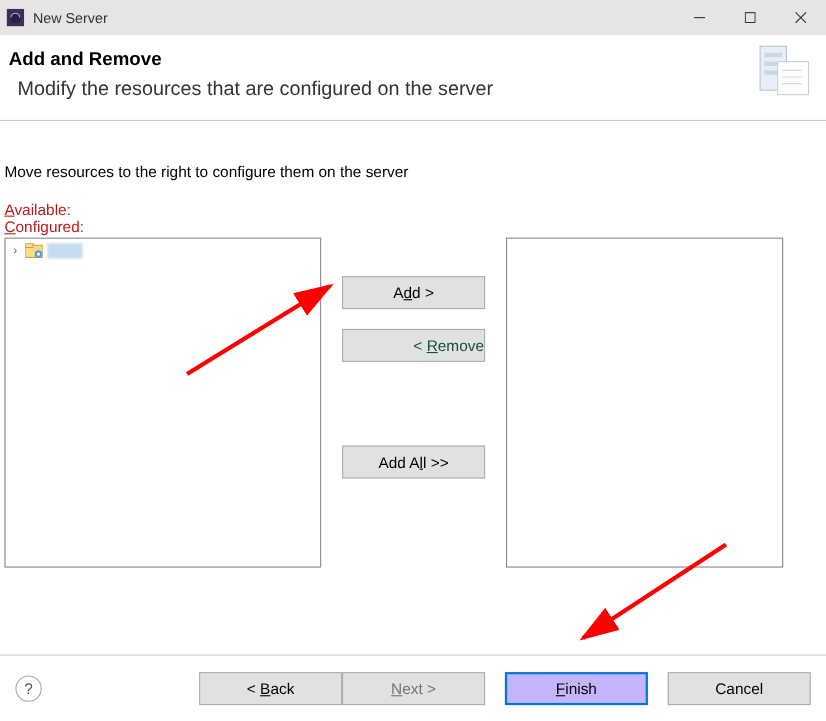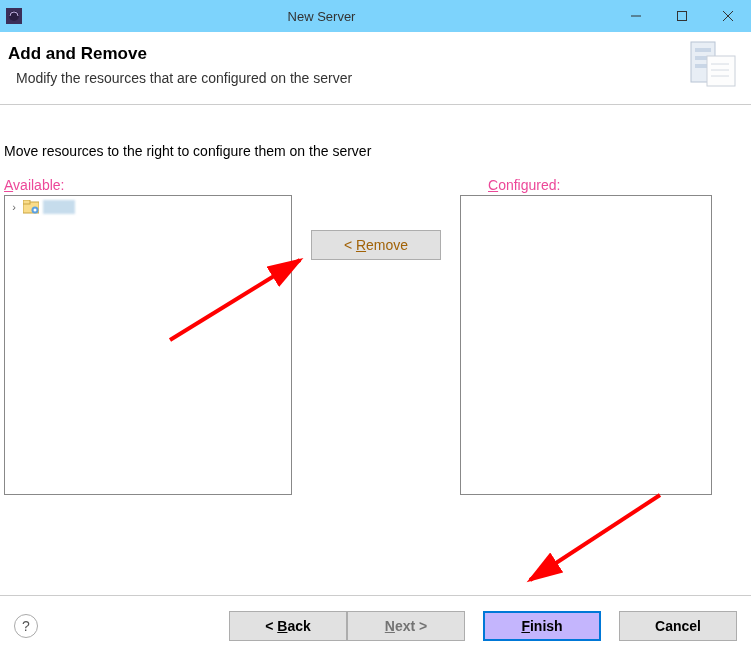--- a/index.html
+++ b/index.html
@@ -14,23 +14,22 @@
       width: 751px;
       height: 655px;
       overflow: hidden;
       position: relative;
     }
     .titlebar {
       display: flex;
       align-items: center;
       height: 32px;
       padding: 0 0 0 6px;
-      background: #7dd3fc;
+      background: #e5e5e5;
       color: #555;
-      text-align: center;
     }
     .titlebar .app-icon {
       width: 16px;
       height: 16px;
       margin-right: 8px;
     }
     .titlebar .title {
       flex: 1;
       font-size: 13px;
       color: #333;
@@ -54,42 +53,43 @@
       padding: 12px 32px 18px 8px;
       border-bottom: 1px solid #ccc;
     }
     .header h1 {
       font-size: 17px;
       font-weight: bold;
       margin-bottom: 6px;
       color: #000;
     }
     .header p {
-      font-size: 14px;
+      font-size: 18px;
       color: #333;
       padding-left: 8px;
     }
     .header .wizard-icon {
       position: absolute;
       right: 10px;
       top: 6px;
     }
     .content {
       padding: 14px 8px 0 4px;
     }
     .instruction {
       font-size: 14px;
       color: #000;
       margin-bottom: 18px;
       margin-top: 24px;
     }
     .labels-row {
       display: flex;
       font-size: 14px;
-      color: #ec4899;
+      color: #b91c1c;
+      flex-direction: column;
     }
     .labels-row .lbl-left {
       width: 292px;
     }
     .labels-row .lbl-spacer {
       width: 192px;
     }
     .panes {
       display: flex;
       align-items: flex-start;
@@ -143,22 +143,23 @@
       height: 30px;
       font-size: 14px;
       font-family: inherit;
       background: #e1e1e1;
       border: 1px solid #adadad;
       cursor: pointer;
       margin-bottom: 18px;
       color: #000;
     }
     .transfer-btn.disabled {
-      color: #a16207;
+      color: #14532d;
       cursor: default;
+      text-align: right;
     }
     .gap-large {
       height: 58px;
     }
     .u {
       text-decoration: underline;
     }
     .footer {
       position: absolute;
       left: 0;
@@ -181,29 +182,28 @@
       font-size: 14px;
       display: flex;
       align-items: center;
       justify-content: center;
       cursor: pointer;
     }
     .footer-spacer {
       flex: 1;
     }
     .nav-btn {
-      width: 118px;
+      width: 130px;
       height: 30px;
       font-size: 14px;
       font-family: inherit;
       background: #e1e1e1;
       border: 1px solid #adadad;
       cursor: pointer;
       color: #000;
-      font-weight: bold;
     }
     .nav-btn.disabled {
       color: #737373;
       cursor: default;
     }
     .nav-btn.primary {
       background: #c4b5fd;
       border: 2px solid #0078d7;
     }
     .btn-gap {
@@ -280,22 +280,24 @@
           <rect x="0" y="2" width="16" height="11" fill="#f9dc8a" stroke="#caa542"></rect>
           <rect x="0" y="0" width="7" height="4" fill="#f9dc8a" stroke="#caa542"></rect>
           <circle cx="12" cy="10" r="3.5" fill="#5aa0e0"></circle>
           <circle cx="12" cy="10" r="1.5" fill="#fff"></circle>
         </svg>
         <span class="redacted"></span>
       </div>
     </div>
 
     <div class="middle-buttons">
+      <button class="transfer-btn">A<span class="u">d</span>d &gt;</button>
       <button class="transfer-btn disabled">&lt; <span class="u">R</span>emove</button>
       <div class="gap-large"></div>
+      <button class="transfer-btn">Add A<span class="u">l</span>l &gt;&gt;</button>
     </div>
 
     <div class="listbox right"></div>
   </div>
 </div>
 
 <div class="footer">
   <button class="help-btn">?</button>
   <div class="footer-spacer"></div>
   <button class="nav-btn">&lt; <span class="u">B</span>ack</button>

